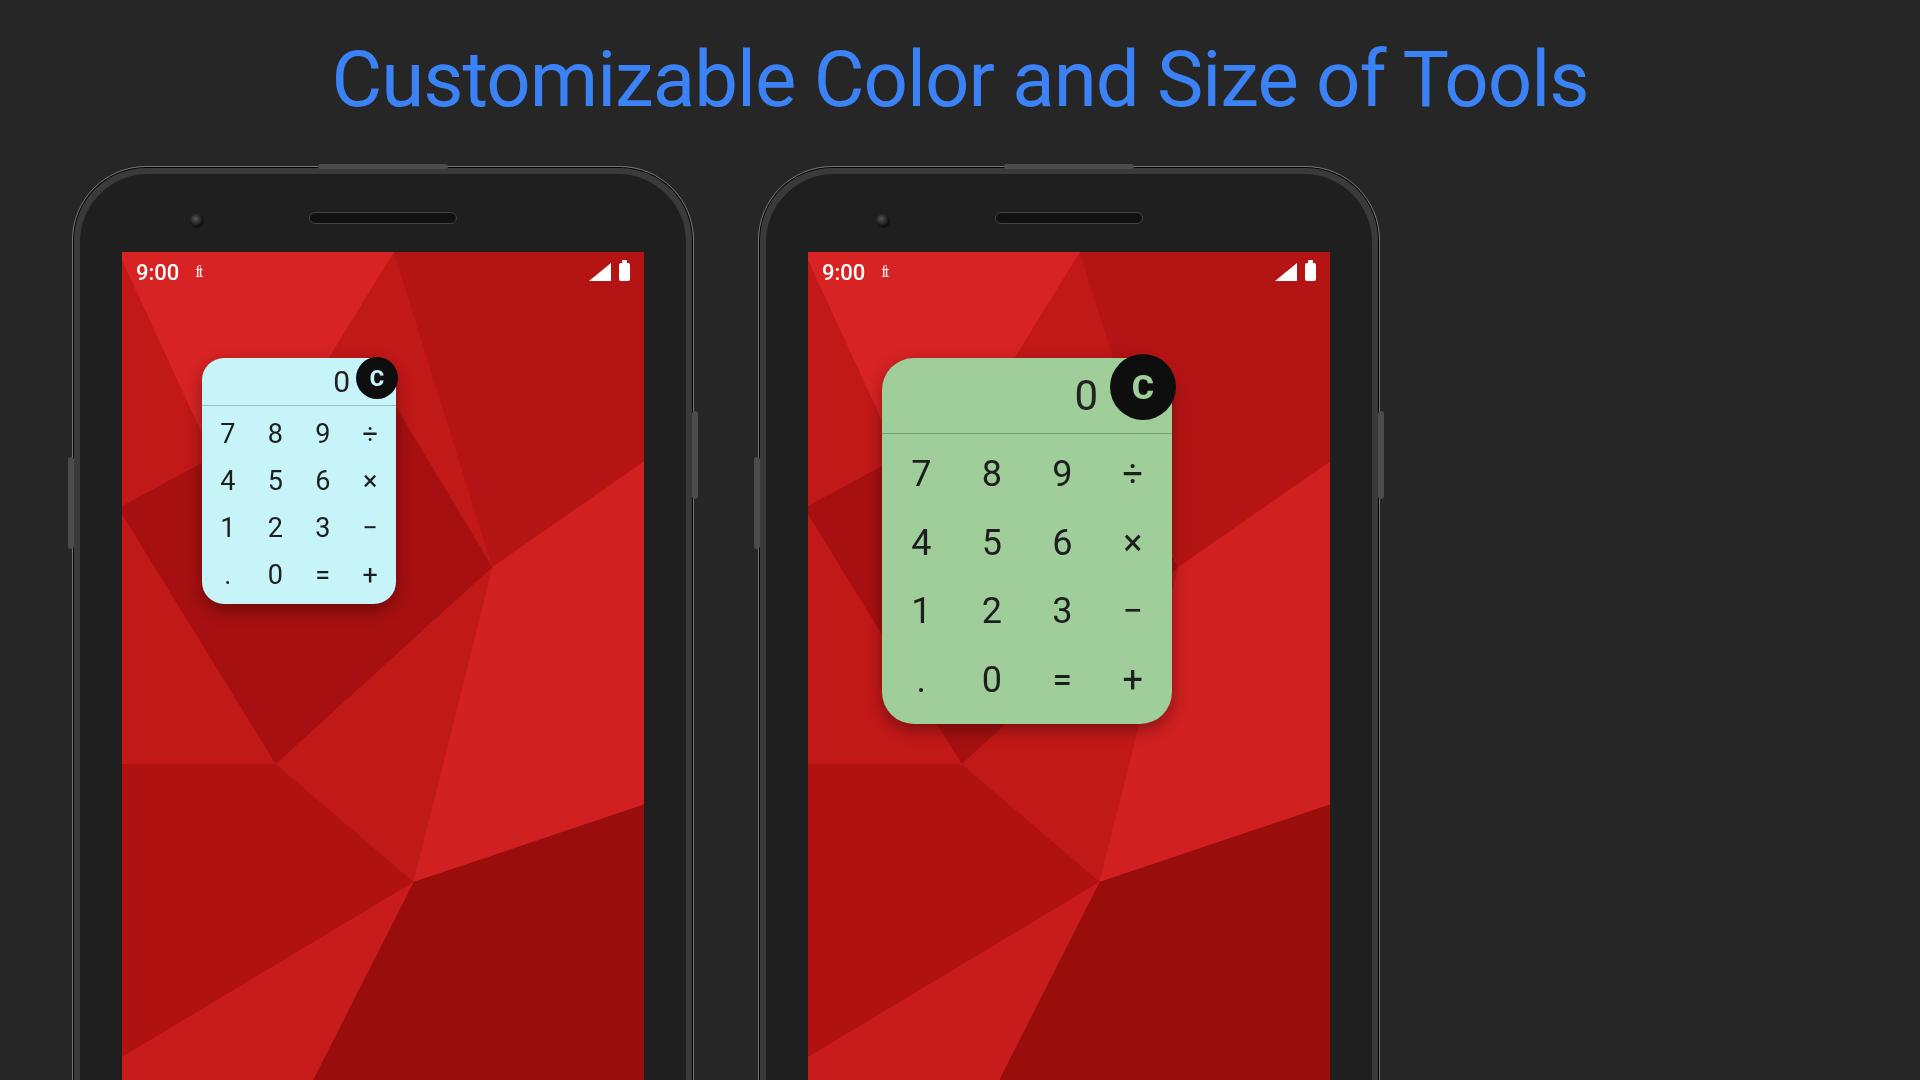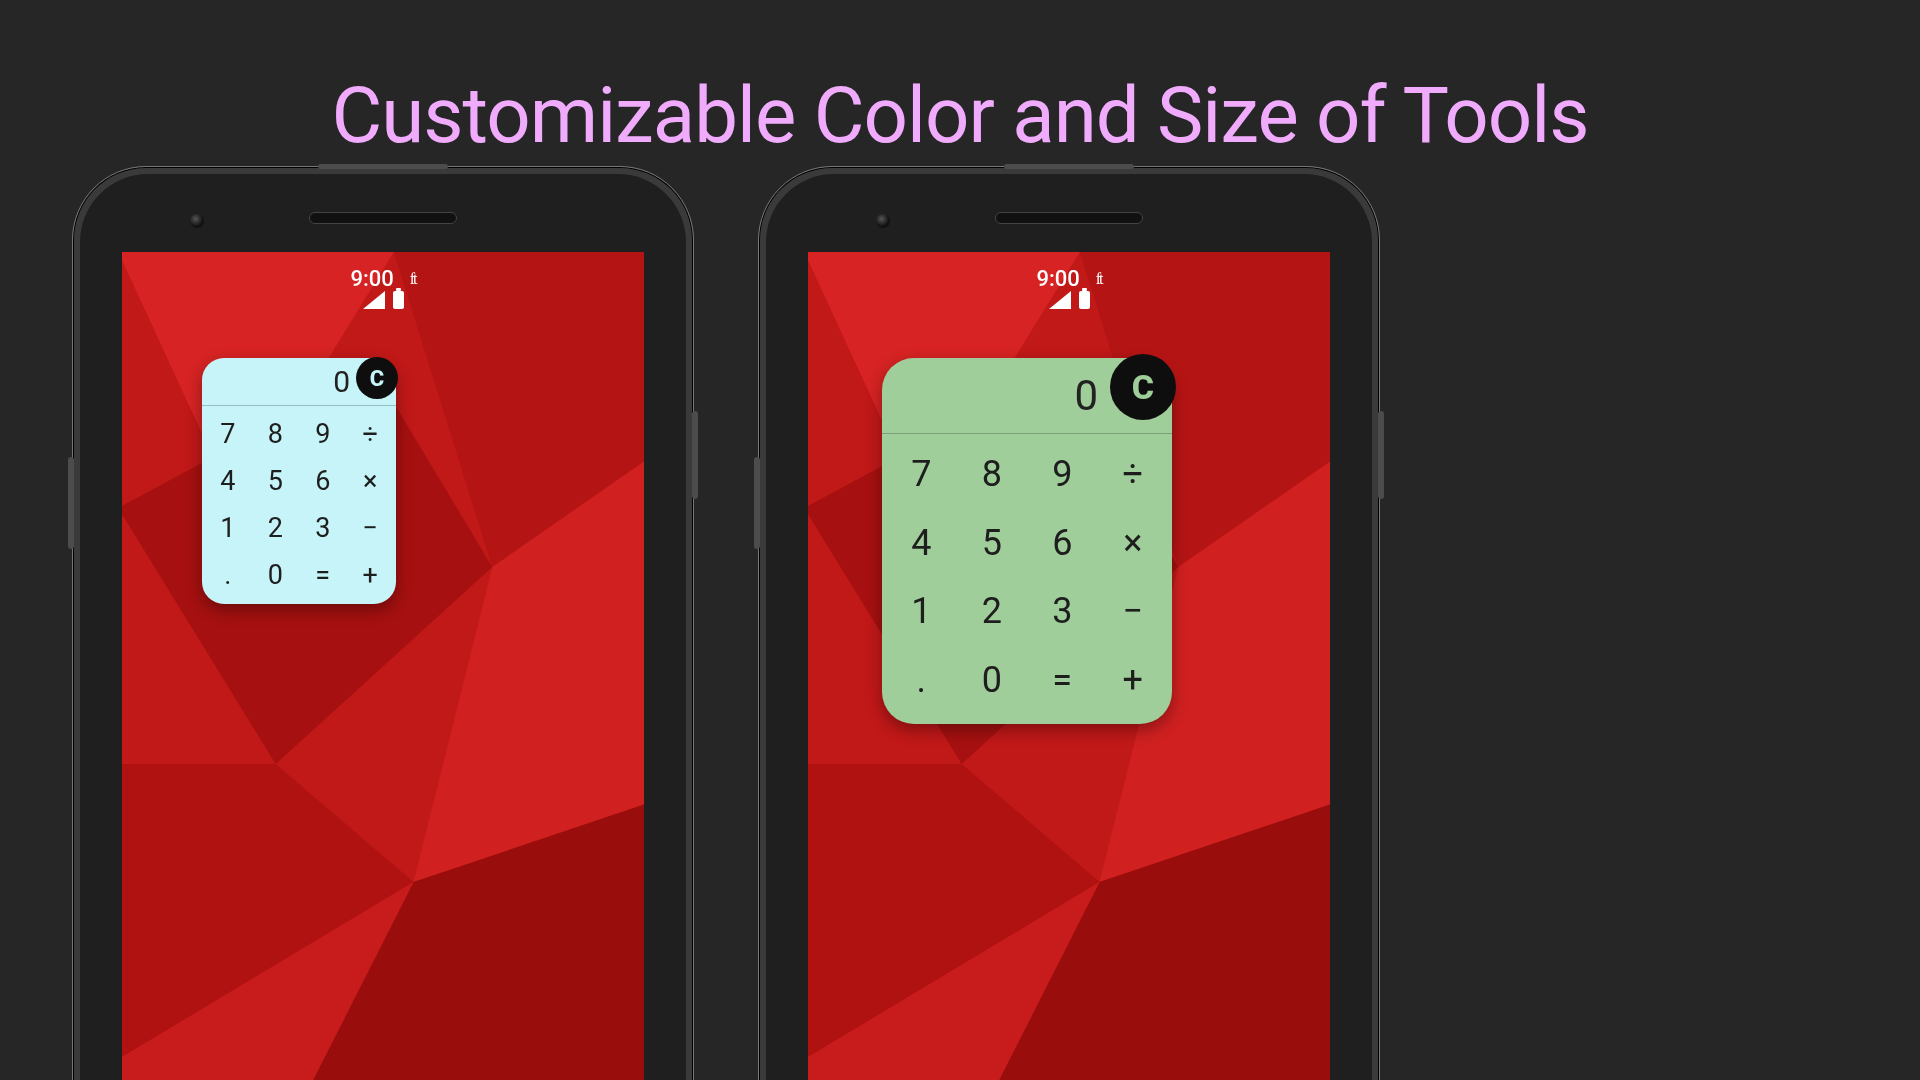--- a/index.html
+++ b/index.html
@@ -5,29 +5,28 @@
   * { margin: 0; padding: 0; box-sizing: border-box; }
   html, body { width: 100%; height: 100%; }
   body {
     background: #262626;
     font-family: -apple-system, BlinkMacSystemFont, "Segoe UI", Roboto, Helvetica, Arial, sans-serif;
     overflow: hidden;
     width: 1456px;
     height: 816px;
   }
   .headline {
-    color: #f0abfc;
+    color: #3b82f6;
     font-size: 78px;
     font-weight: 400;
     text-align: center;
     width: 100%;
     position: absolute;
     top: 34px;
     letter-spacing: -1px;
-    margin-top: 36px;
   }
   .phone {
     position: absolute;
     width: 622px;
     height: 1190px;
   }
   .phone.left { left: 72px; top: 166px; }
   .phone.right { left: 758px; top: 166px; }
   .phone-body {
     position: absolute;
@@ -100,21 +99,20 @@
     position: absolute;
     top: 0; left: 0; right: 0;
     height: 40px;
     display: flex;
     align-items: center;
     justify-content: space-between;
     padding: 14px 14px;
     color: #fff;
     font-size: 22px;
     font-weight: 500;
-    flex-direction: column;
   }
   .status-left { display: flex; align-items: center; gap: 16px; }
   .status-right { display: flex; align-items: center; gap: 8px; }
   .ft-icon { font-family: Georgia, serif; font-size: 16px; letter-spacing: -2px; }
   .signal-icon { width: 0; height: 0; border-style: solid; border-width: 0 0 18px 22px; border-color: transparent transparent #fff transparent; }
   .battery-icon { width: 11px; height: 18px; background: #fff; border-radius: 2px; position: relative; }
   .battery-icon::before { content: ""; position: absolute; top: -3px; left: 3px; width: 5px; height: 3px; background: #fff; border-radius: 1px; }
 
   
   .calc {

